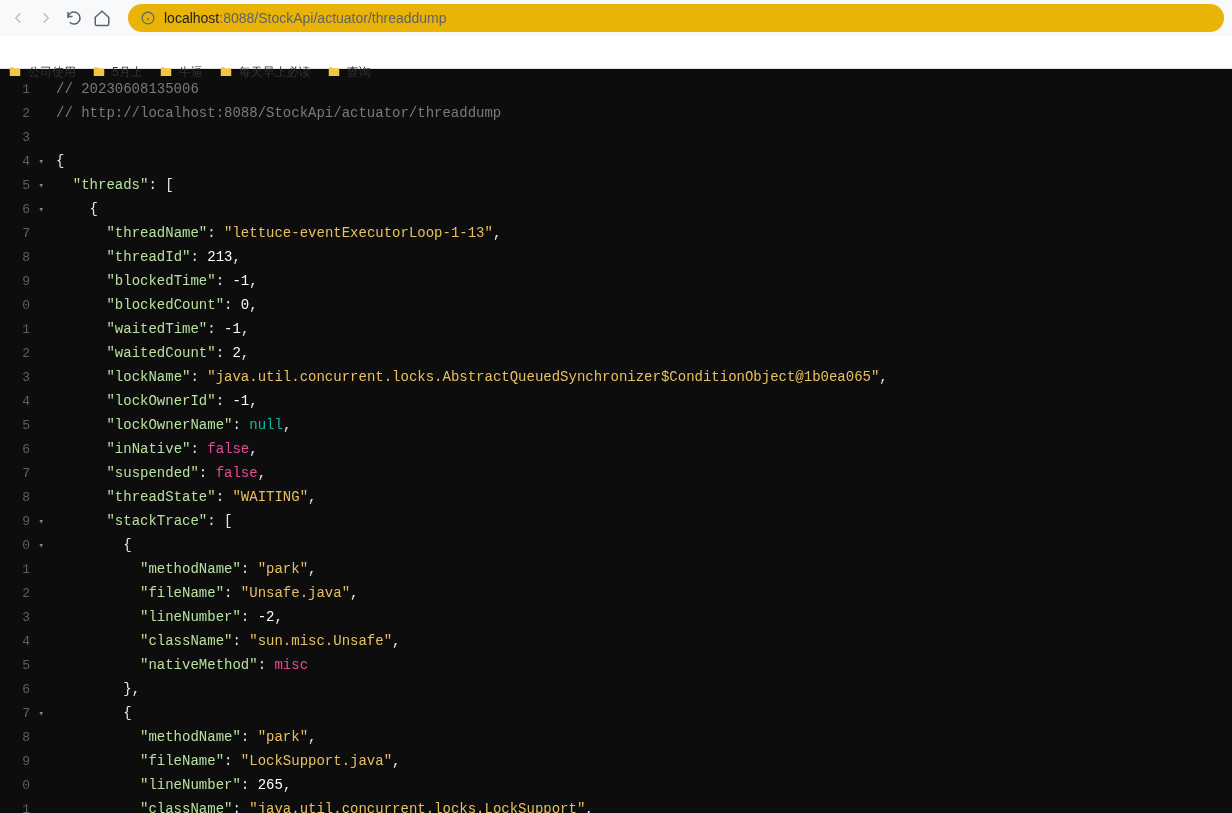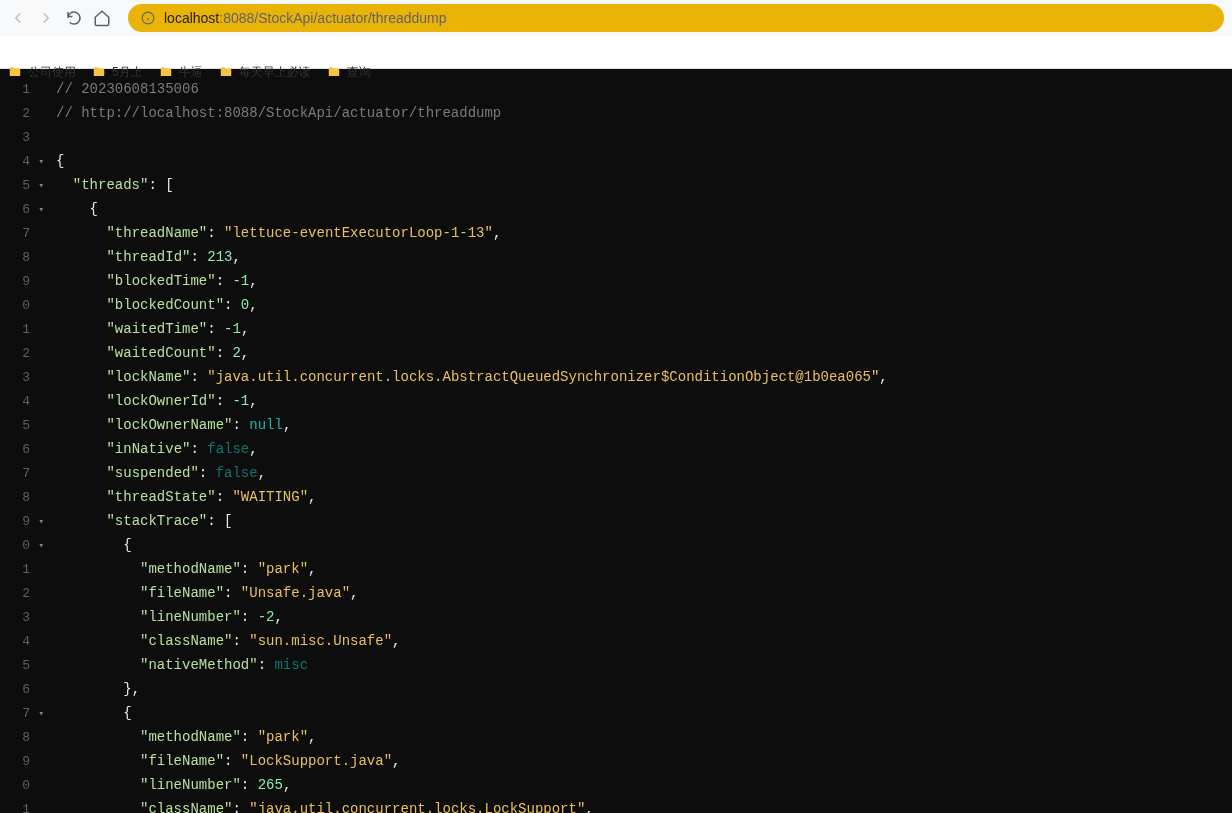--- a/index.html
+++ b/index.html
@@ -117,23 +117,23 @@
     .code-line {
       height: 24px;
       line-height: 24px;
       white-space: pre;
     }
     .c-comment { color: #7a7a7a; }
     .c-brace { color: #e8e8e8; }
     .c-key { color: #b8e09f; }
     .c-colon { color: #e8e8e8; }
     .c-string { color: #e8c060; }
-    .c-number { color: #86efac; }
+    .c-number { color: #ffffff; }
     .c-null { color: #14b8a6; }
-    .c-bool { color: #0f766e; }
+    .c-bool { color: #ec4899; }
     .c-punct { color: #e8e8e8; }
   </style>
 </head>
 <body>
 
 <div class="browser-chrome">
   <div class="nav-bar">
     <span class="nav-icon disabled">
       <svg width="18" height="18" viewBox="0 0 24 24" fill="none" stroke="currentColor" stroke-width="2">
           <path d="M15 18l-6-6 6-6"></path>

